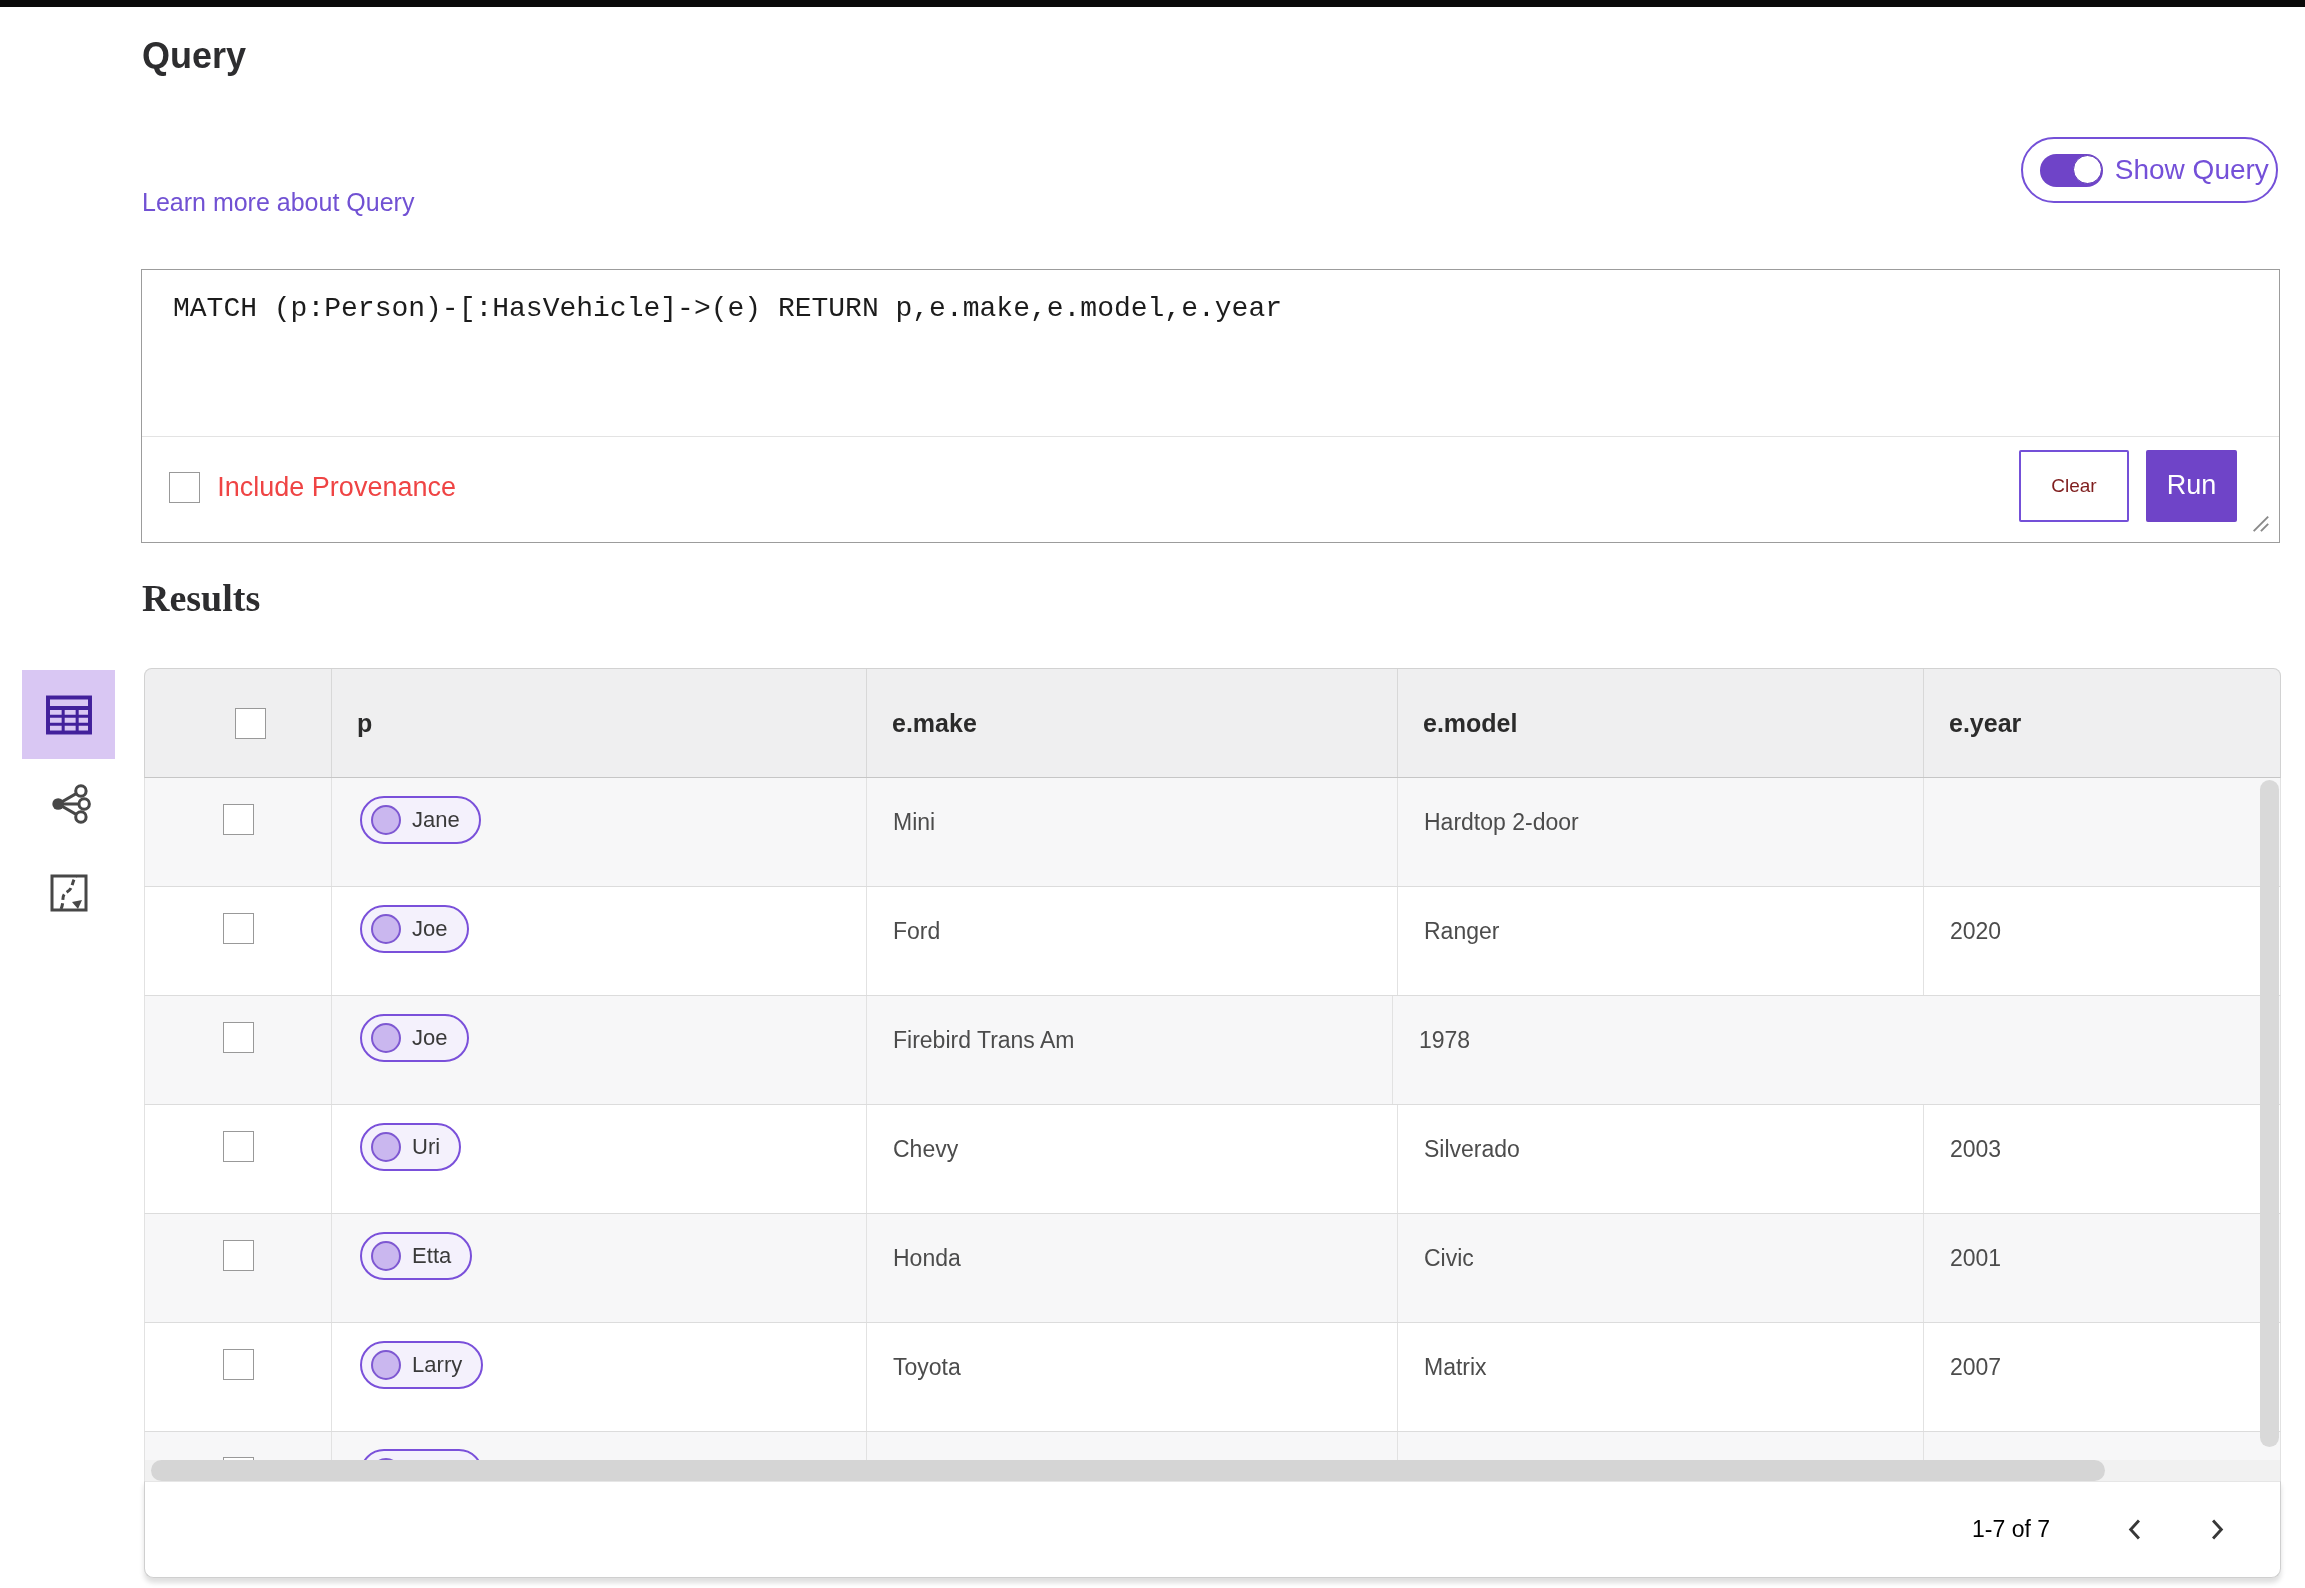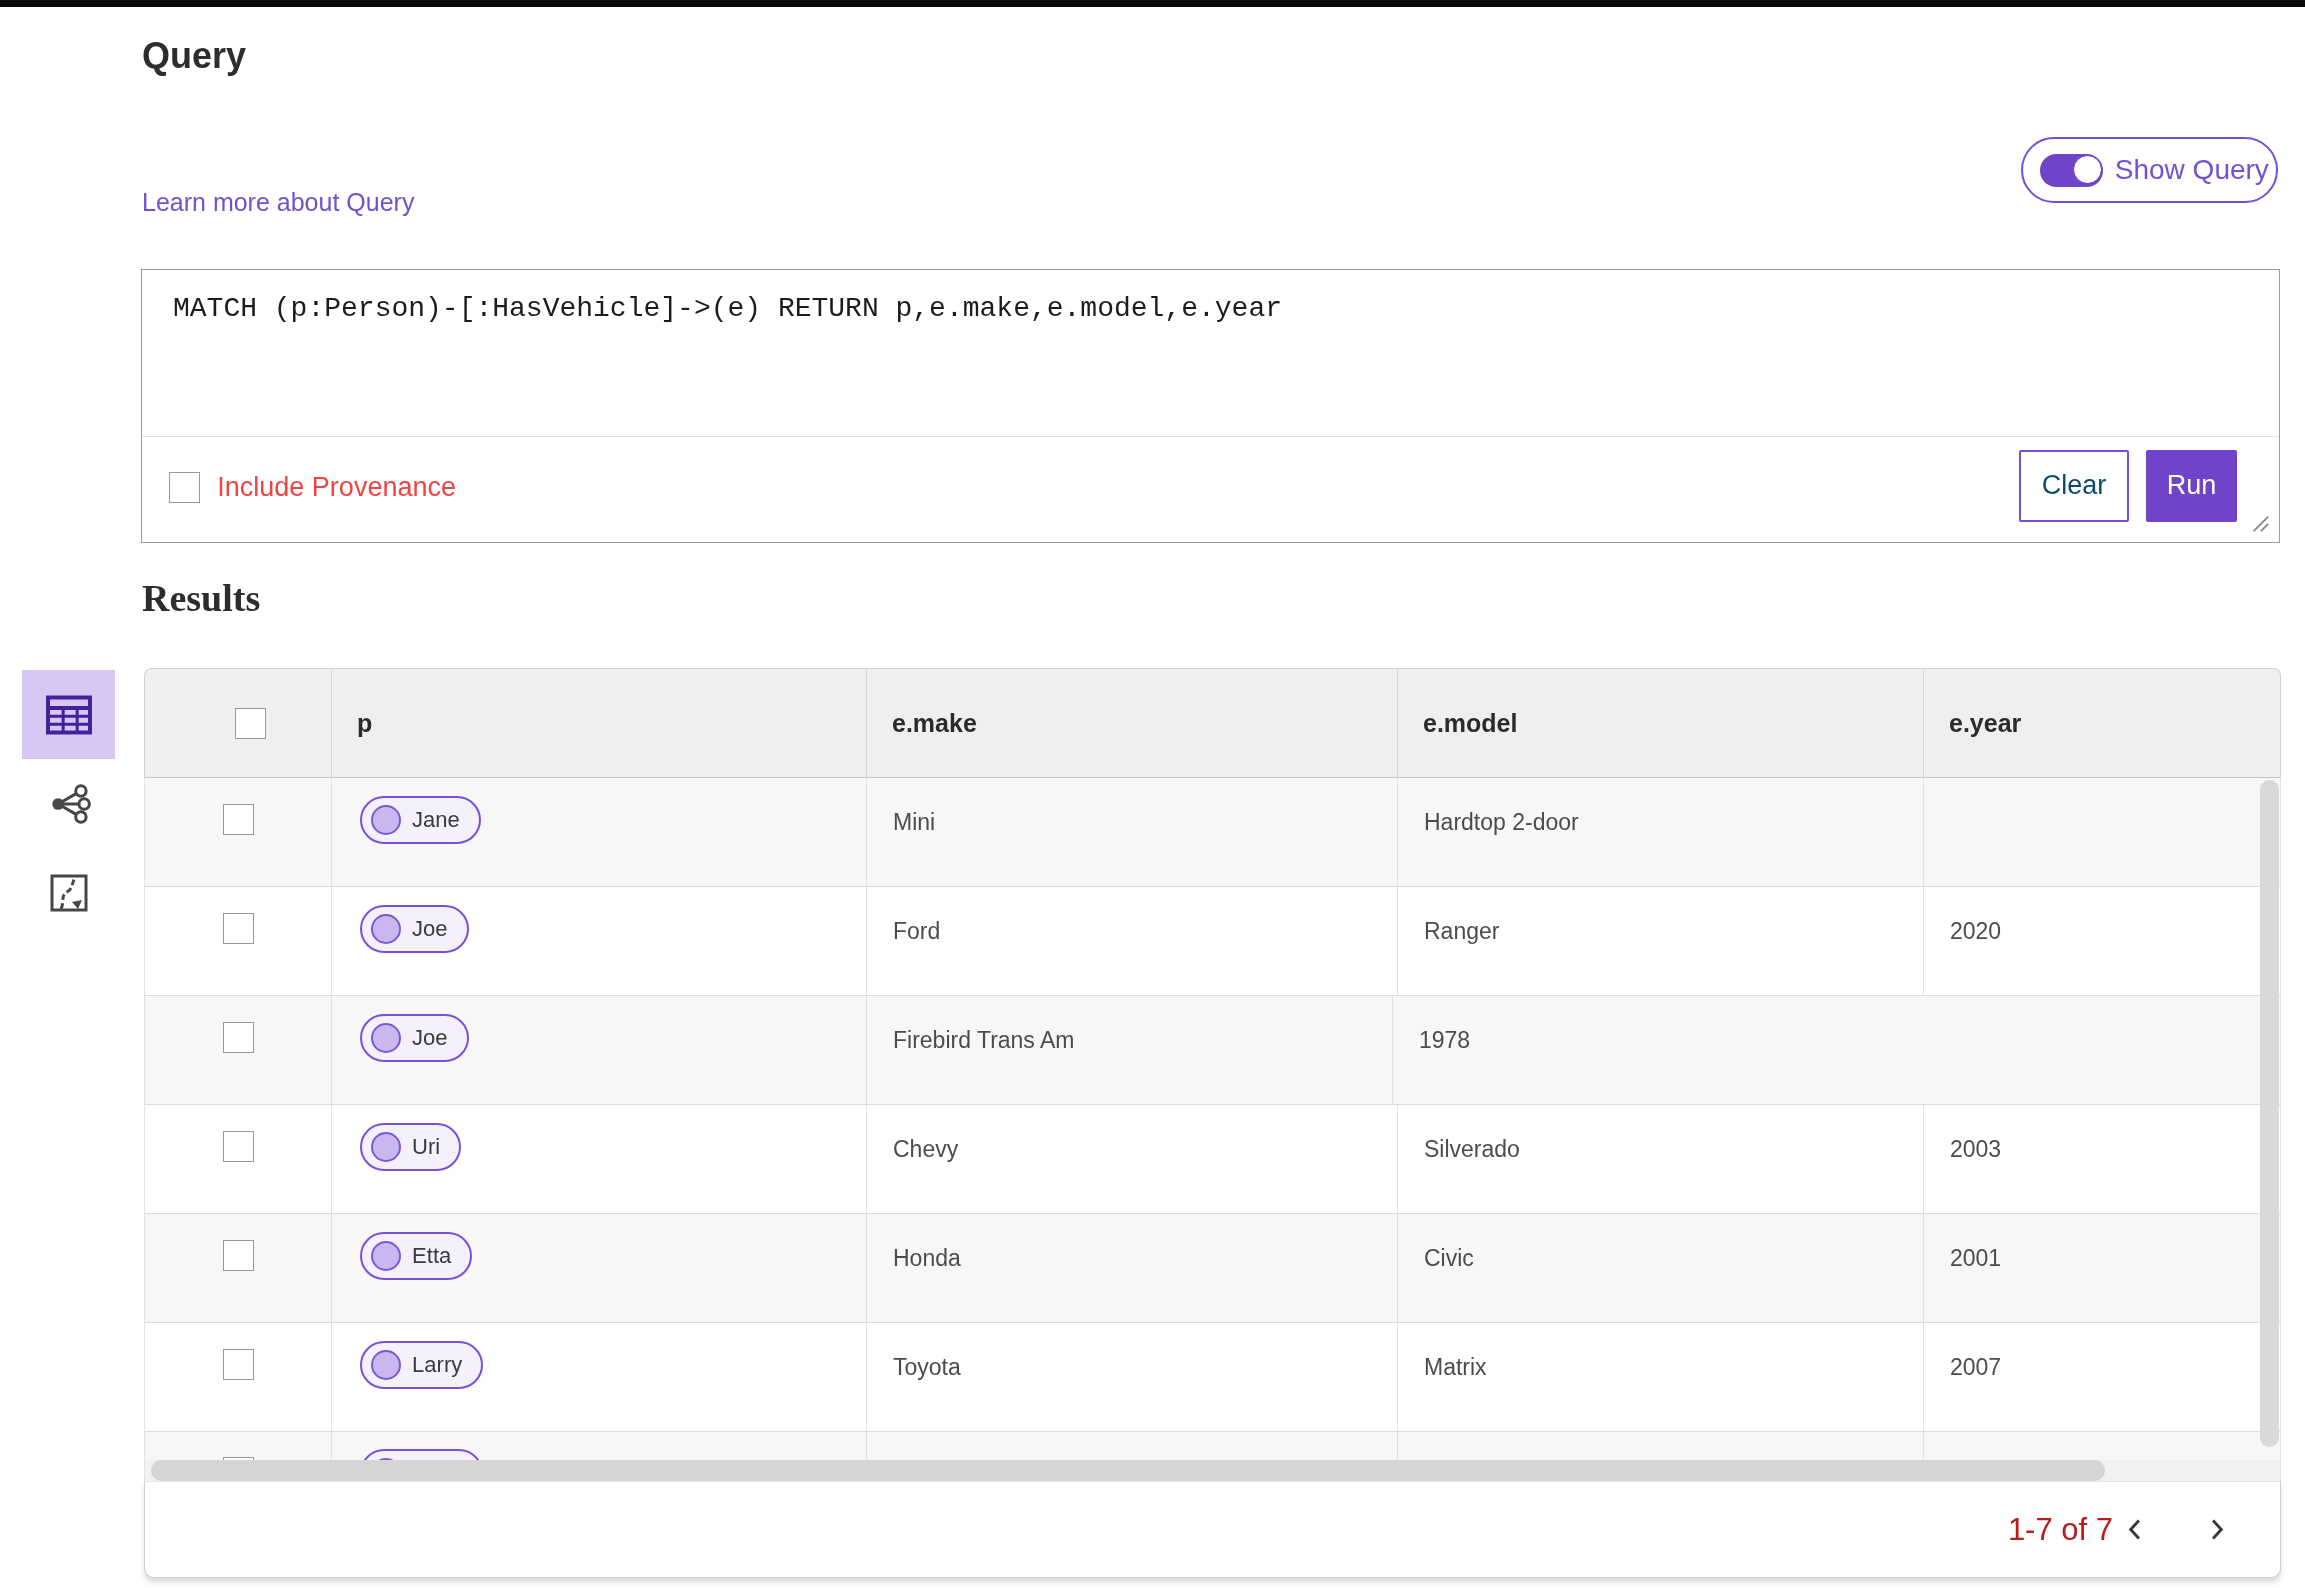--- a/index.html
+++ b/index.html
@@ -27,21 +27,21 @@
   .query-textarea { position:relative; width:100%; height:167px; border-bottom:1px solid #e3e3e3;
     padding:23px 38px 0 31px; font-family:"Liberation Mono","DejaVu Sans Mono",monospace;
     font-size:28px; color:#1c1c1c; white-space:pre; overflow:hidden; }
   .resize-handle { position:absolute; right:5.8px; bottom:5.8px; width:29px; height:29px; }
 
   .query-controls { position:relative; height:103px; }
   .prov-wrap { position:absolute; left:27px; top:35px; display:flex; align-items:center; }
   .cb { display:inline-block; width:31px; height:31px; border:1.9px solid #999999; background:#fff; }
   .prov-label { margin-left:17.3px; font-size:27px; color:#ef4444; }
   .btn-clear { position:absolute; left:1877px; top:12.5px; width:110px; height:72px; background:#fff;
-    border:2.9px solid #7450d8; color:#0c4a6e; font-size:27px; font-family:inherit; cursor:pointer; border-radius:1.9px;}
+    border:2.9px solid #7450d8; color:#7f1d1d; font-size:19px; font-family:inherit; cursor:pointer; border-radius:1.9px;}
   .btn-run { position:absolute; left:2004px; top:12.5px; width:91px; height:72px; background:#6f44c8;
     border:none; color:#ffffff; font-size:27px; font-family:inherit; cursor:pointer; border-radius:1.9px;}
 
   
   .r-title { position:absolute; left:142px; top:576px; font-size:38px; font-weight:700; color:#2d2d2f;font-family:Liberation Serif, serif; }
 
   .view-switcher { position:absolute; left:22px; top:670px; width:93px; }
   .view-btn { width:93px; height:89px; display:flex; align-items:center; justify-content:center; cursor:pointer; }
   .view-btn.selected { background:#d9c7f3; }
 
@@ -73,21 +73,21 @@
   .vscroll-thumb { position:absolute; right:1.9px; top:112px; width:19px; height:667px;
     background:#d9d9d9; border-radius:9.6px; }
 
   .hscroll { position:relative; height:21px; background:#f1f1f1;
     border-left:1px solid #e2e2e2; border-right:1px solid #e2e2e2; }
   .hscroll-thumb { position:absolute; left:5.8px; top:0; width:1954px; height:21px; background:#d5d5d5; border-radius:10.6px; }
 
   .tfooter { height:97px; background:#ffffff; border:1px solid #cfcfcf; border-top:1px solid #e6e6e6;
     border-radius:0 0 9.6px 9.6px; box-shadow:0 4.8px 5.8px rgba(0,0,0,0.13);
     display:flex; align-items:center; justify-content:flex-end; padding-right:42px; }
-  .page-range { font-size:31px; color:#b91c1c; }
+  .page-range { font-size:23px; color:#000000; margin-right:63px; }
   .pg-btn { width:44px; height:44px; display:flex; align-items:center; justify-content:center;
     background:none; border:none; cursor:pointer; }
   .pg-btn + .pg-btn { margin-left:37px; }
 </style>
 </head>
 <body>
 
 <div class="screen">
   <div class="topbar"></div>
 

